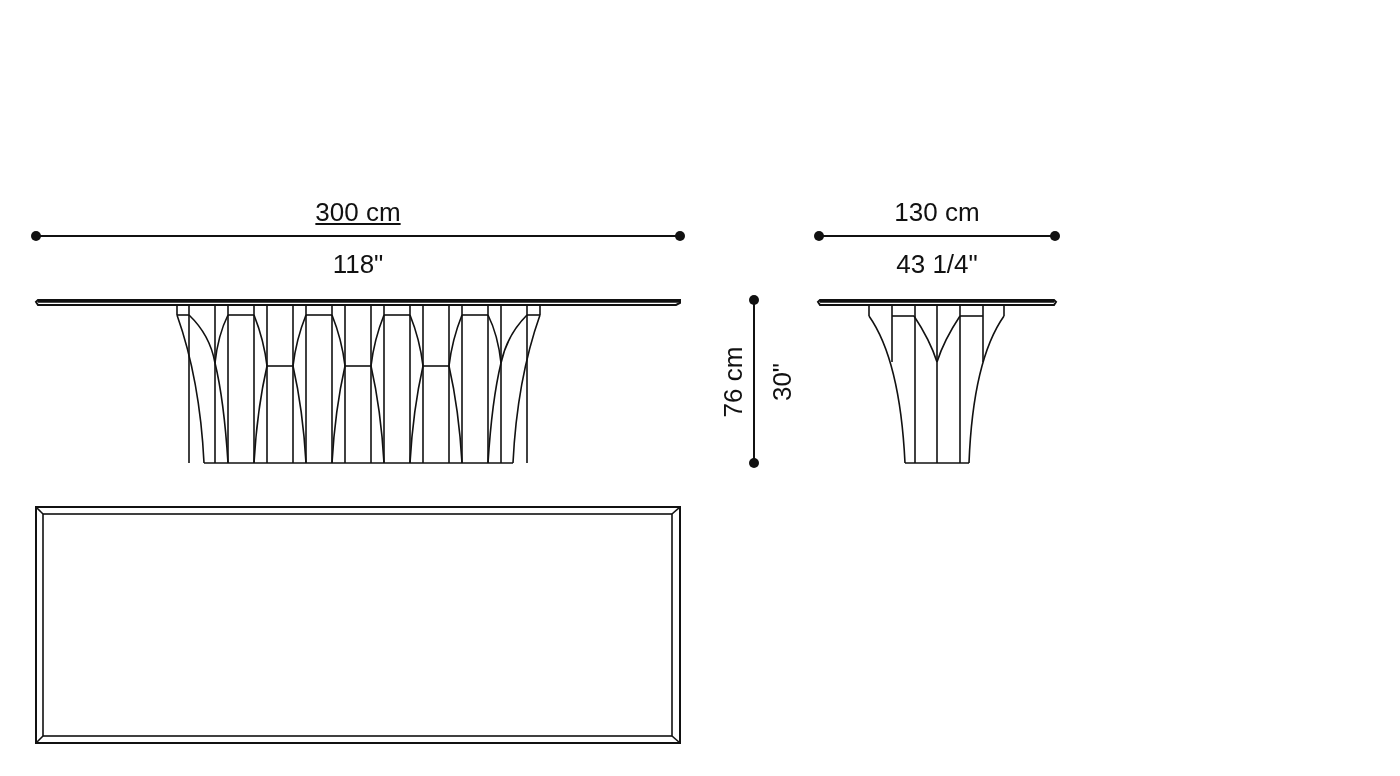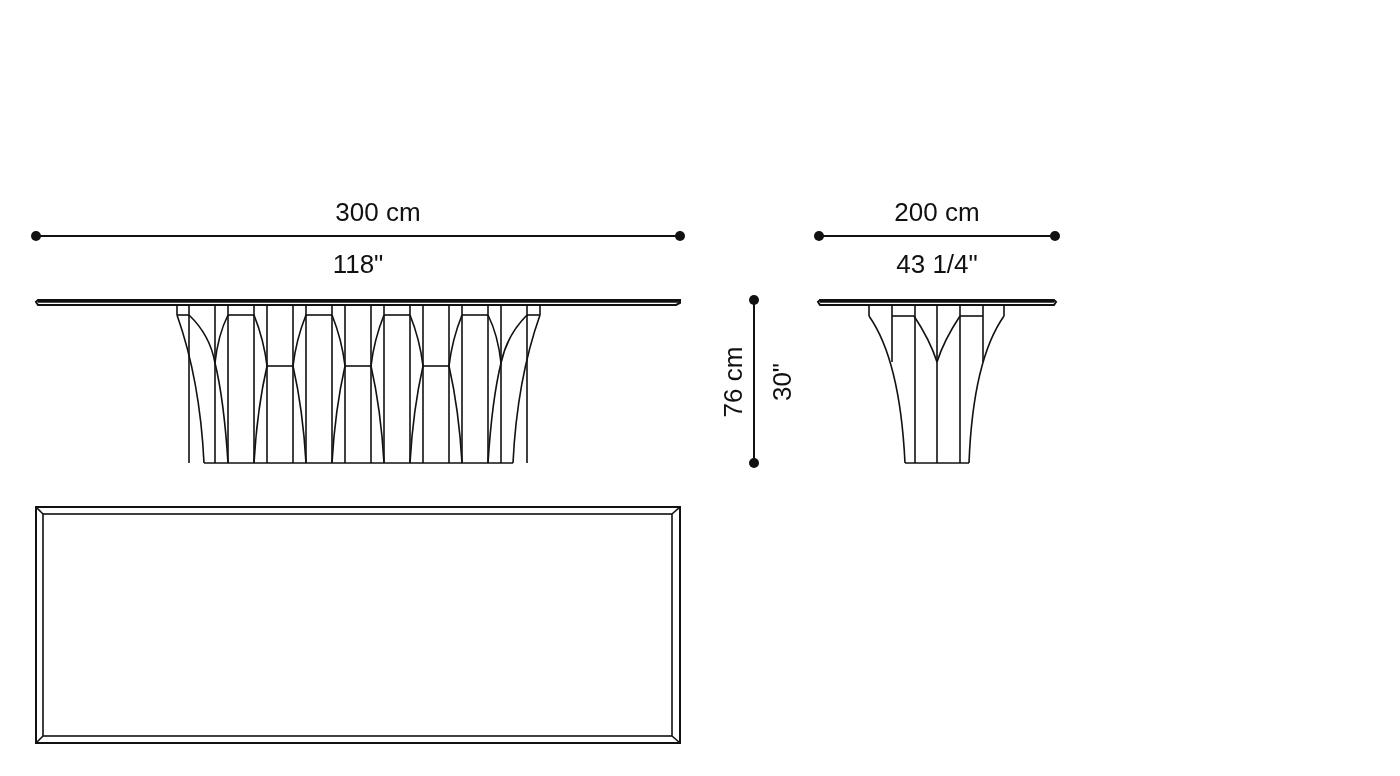--- a/index.html
+++ b/index.html
@@ -125,20 +125,20 @@
   <g>
     <rect x="36" y="507" width="644" height="236" stroke-width="2"></rect>
     <rect x="43" y="514" width="629" height="222" stroke-width="1.6"></rect>
     <line x1="36" y1="507" x2="43" y2="514"></line>
     <line x1="680" y1="507" x2="672" y2="514"></line>
     <line x1="36" y1="743" x2="43" y2="736"></line>
     <line x1="680" y1="743" x2="672" y2="736"></line>
   </g>
 </svg>
 
-<div class="label" style="left:378px; top:199px;">300 cm</div>
+<div class="label" style="left:358px; top:199px;text-decoration:underline;">300 cm</div>
 <div class="label" style="left:358px; top:251px;">118"</div>
 
-<div class="label" style="left:937px; top:199px;">200 cm</div>
+<div class="label" style="left:937px; top:199px;">130 cm</div>
 <div class="label" style="left:937px; top:251px;">43 1/4"</div>
 
 <div class="vlabel" style="left:693px; top:369px; width:80px; text-align:center; transform:rotate(-90deg);">76 cm</div>
 <div class="vlabel" style="left:742px; top:369px; width:80px; text-align:center; transform:rotate(-90deg);">30"</div>
 
 </body></html>

